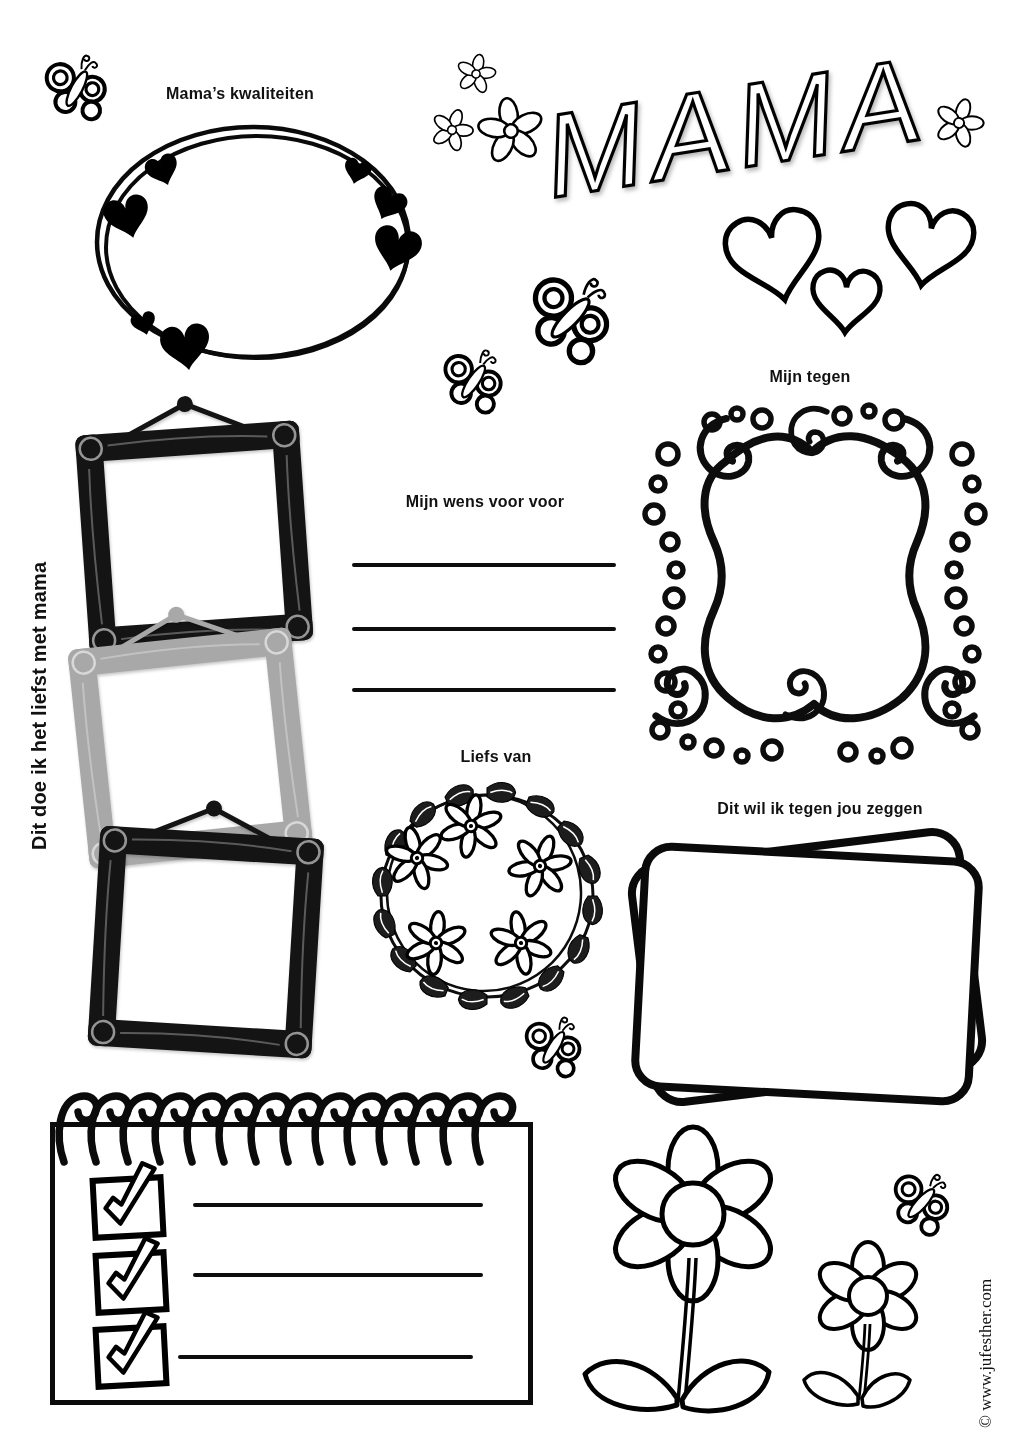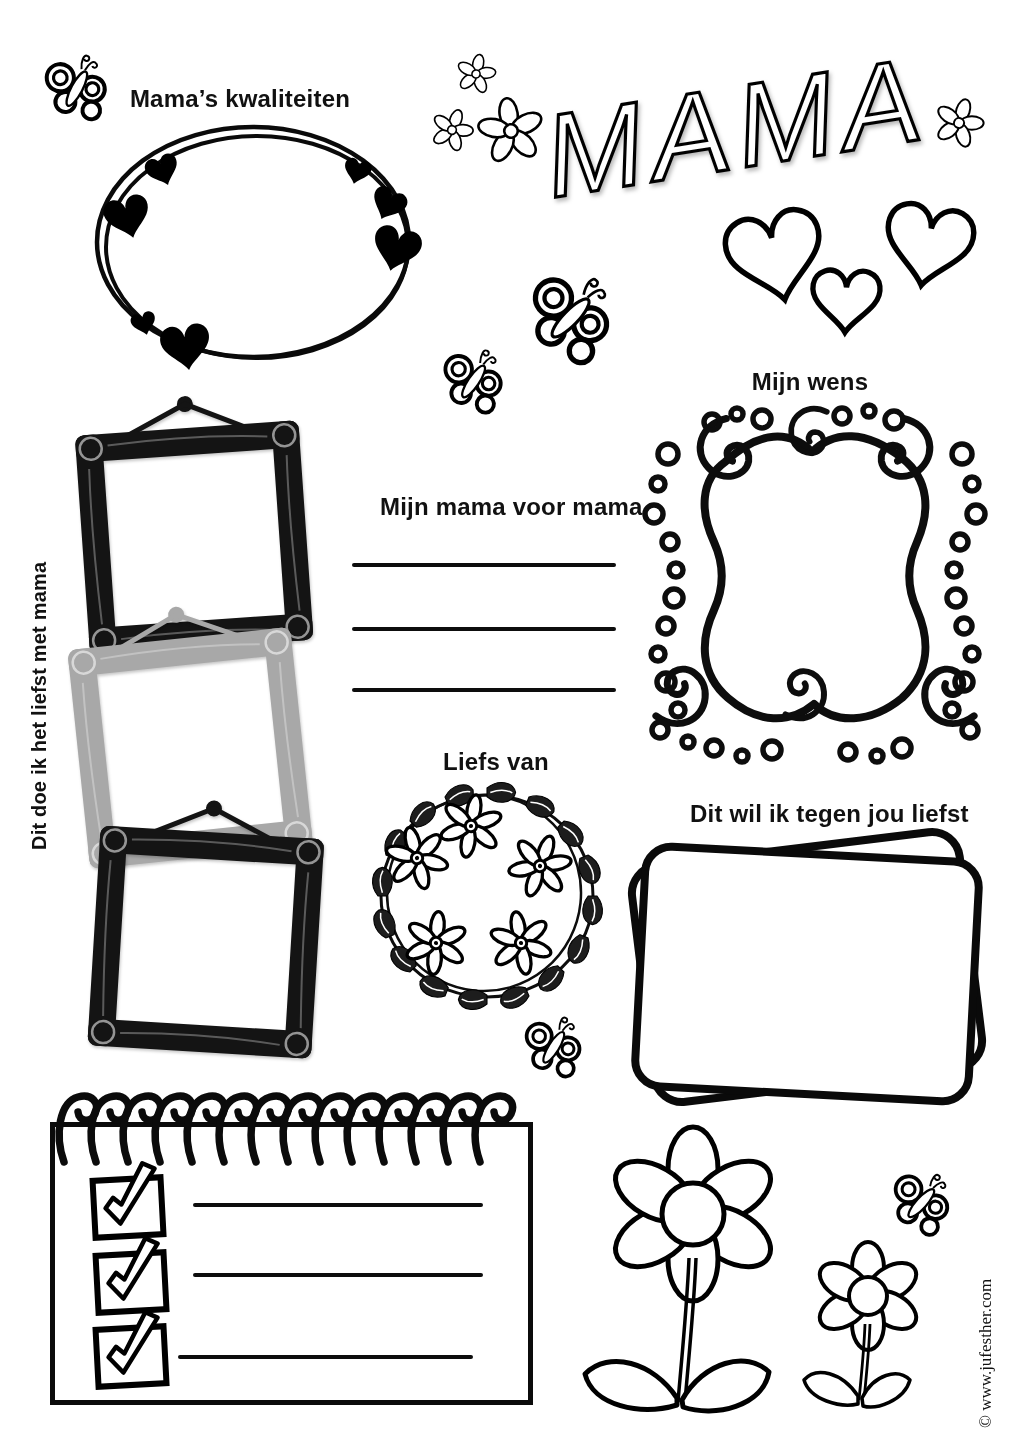--- a/index.html
+++ b/index.html
@@ -1,19 +1,19 @@
 <!DOCTYPE html>
 <html><head>
 <meta charset="utf-8">
 <style>
   html,body{margin:0;padding:0;background:#e8e8e8;}
   #sheet{position:relative;width:1018px;height:1440px;background:#fff;overflow:hidden;
          font-family:"Liberation Sans",sans-serif;color:#0b0b0b;}
   .abs{position:absolute;}
-  .heading{font-weight:bold;color:#111;text-align:center;font-size:24px;letter-spacing:.2px;white-space:nowrap;}
+  .heading{font-weight:bold;color:#111;text-align:center;font-size:16px;letter-spacing:.2px;white-space:nowrap;}
   .vtext{transform:rotate(-90deg);transform-origin:0 0;white-space:nowrap;}
   .wline{background:#0d0d0d;height:4px;border-radius:2px;}
   .shadowed{filter:drop-shadow(2px 3px 2px rgba(0,0,0,.28));}
   .softshadow{filter:drop-shadow(1px 2px 1.5px rgba(0,0,0,.22));}
   .frame-dark{color:#141414;}
   .frame-gray{color:#a8a8a8;}
   #notebook{border:5px solid #0b0b0b;background:#fff;}
   .copyright{font-family:"Liberation Serif",serif;font-size:17px;color:#111;}
   svg{overflow:visible;}
 </style>
@@ -132,21 +132,21 @@
     <g transform="rotate(6 50 50)">
         <use href="#butterflyG"></use>
       </g>
   </svg>
   <svg class="abs" style="left:436px;top:340px" width="78" height="78" viewBox="0 0 100 100">
     <g transform="rotate(-4 50 50)">
         <use href="#butterflyG"></use>
       </g>
   </svg>
 
-  <div class="abs heading" style="left:735px;top:368px;width:150px">Mijn wens</div>
+  <div class="abs heading" style="left:735px;top:368px;width:150px">Mijn tegen</div>
 
   <svg class="abs" style="left:630px;top:392px" width="370" height="385" viewBox="0 0 370 385">
     <path d="M95,70 C130,38 160,38 182,60 C204,38 236,38 272,66 C300,88 300,120 287,150
              C277,172 277,196 287,218 C300,248 300,280 272,306 C240,332 205,332 184,312
              C160,332 128,332 98,306 C70,282 70,248 84,218 C94,196 94,172 84,150
              C70,120 70,88 95,70 Z" fill="none" stroke="#0d0d0d" stroke-width="8" stroke-linejoin="round"></path>
     <use href="#spiralP" transform="translate(58,44) rotate(-30)"></use>
     <use href="#spiralP" transform="translate(312,44) scale(-1,1) rotate(-30)"></use>
     <use href="#spiralP" transform="translate(64,342) rotate(200)"></use>
     <use href="#spiralP" transform="translate(306,342) scale(-1,1) rotate(200)"></use>
@@ -184,21 +184,21 @@
         <circle cx="340" cy="338" r="8"></circle>
       <circle cx="84" cy="356" r="8"></circle>
         <circle cx="112" cy="364" r="6"></circle>
         <circle cx="142" cy="358" r="9"></circle>
       <circle cx="218" cy="360" r="8"></circle>
         <circle cx="247" cy="364" r="6"></circle>
         <circle cx="272" cy="356" r="9"></circle>
     </g>
   </svg>
 
-  <div class="abs heading" style="left:380px;top:493px;width:210px">Mijn mama voor mama</div>
+  <div class="abs heading" style="left:380px;top:493px;width:210px">Mijn wens voor voor</div>
   <div class="abs wline" style="left:352px;top:563px;width:264px"></div>
   <div class="abs wline" style="left:352px;top:627px;width:264px"></div>
   <div class="abs wline" style="left:352px;top:688px;width:264px"></div>
 
   <div class="abs heading vtext" style="left:28px;top:850px;font-size:20px">Dit doe ik het liefst met mama</div>
 
   <svg class="abs softshadow frame-dark" style="left:68px;top:392px" width="250" height="250" viewBox="0 0 250 250">
     <g transform="translate(6,26) rotate(-4 117 117)">
         <use href="#frameG"></use>
       </g>
@@ -235,21 +235,21 @@
     <use href="#wleaf" transform="translate(179,19) rotate(22) scale(1.1)"></use>
     <use href="#wleaf" transform="translate(214,43) rotate(45) scale(1.1)"></use>
     <use href="#wleaf" transform="translate(238,77) rotate(67) scale(1.1)"></use>
     <use href="#wflowerG" transform="translate(121,48) scale(1.5) rotate(10)"></use>
     <use href="#wflowerG" transform="translate(67,80) scale(1.5) rotate(-15)"></use>
     <use href="#wflowerG" transform="translate(190,88) scale(1.5) rotate(20)"></use>
     <use href="#wflowerG" transform="translate(86,165) scale(1.5) rotate(5)"></use>
     <use href="#wflowerG" transform="translate(171,165) scale(1.5) rotate(-10)"></use>
   </svg>
 
-  <div class="abs heading" style="left:690px;top:800px;width:260px">Dit wil ik tegen jou liefst</div>
+  <div class="abs heading" style="left:690px;top:800px;width:260px">Dit wil ik tegen jou zeggen</div>
 
   <svg class="abs" style="left:612px;top:822px" width="400" height="310" viewBox="0 0 400 310">
     <rect x="30" y="26" width="330" height="238" rx="28" fill="none" stroke="#0a0a0a" stroke-width="8" transform="rotate(-7 195 145)"></rect>
     <rect x="28" y="32" width="334" height="240" rx="26" fill="#fff" stroke="#0a0a0a" stroke-width="8" transform="rotate(3 195 152)"></rect>
   </svg>
 
   <svg class="abs" style="left:518px;top:1008px" width="74" height="74" viewBox="0 0 100 100">
     <g transform="rotate(-6 50 50)">
         <use href="#butterflyG"></use>
       </g>

